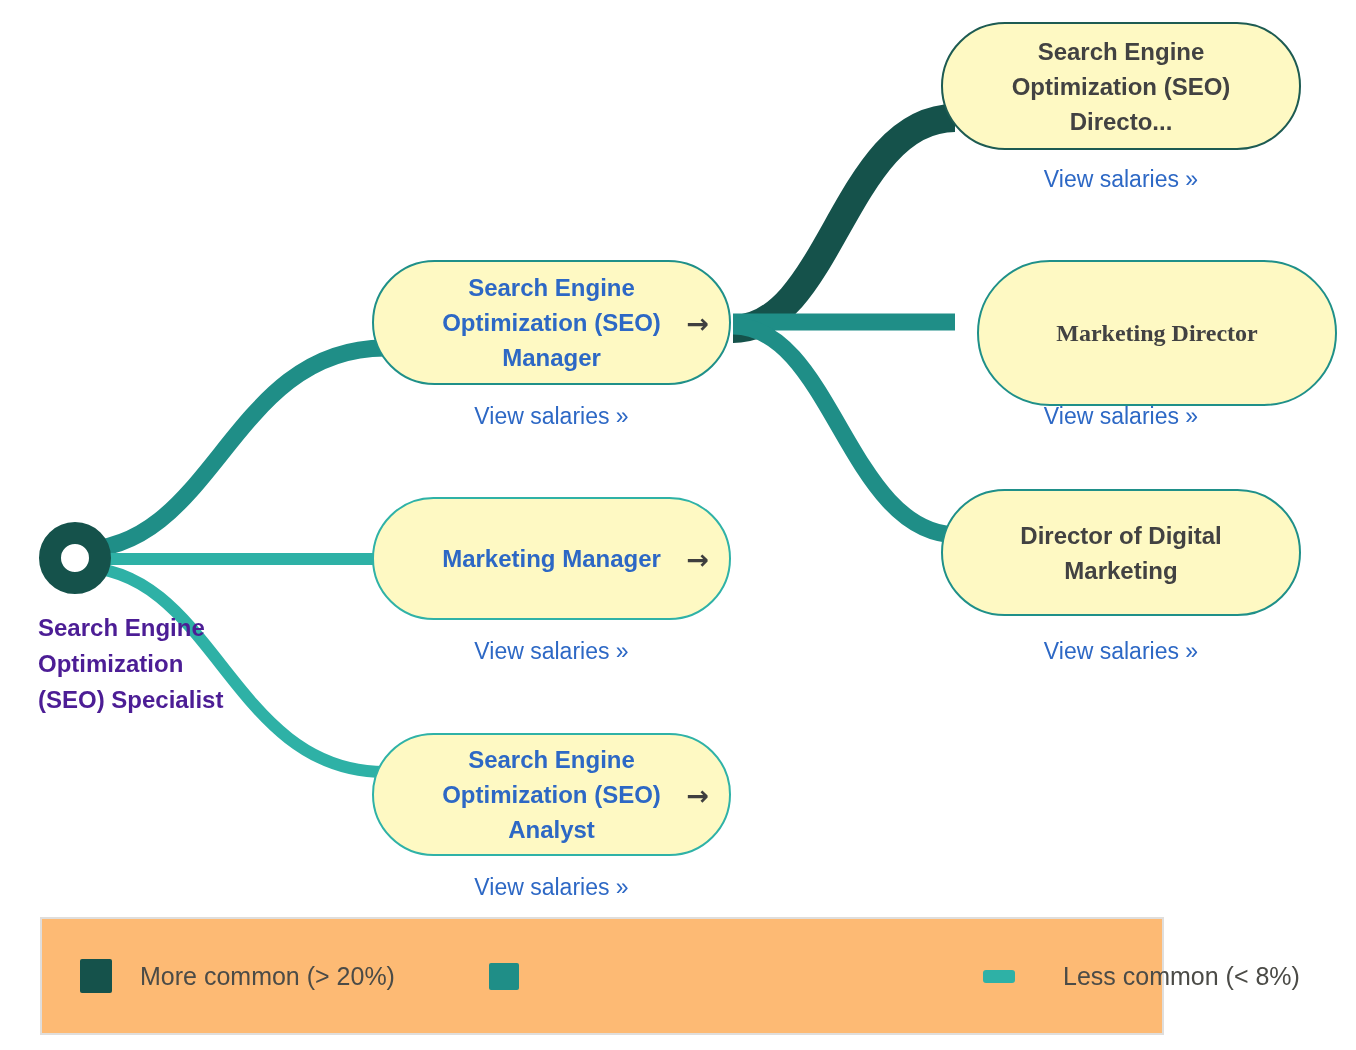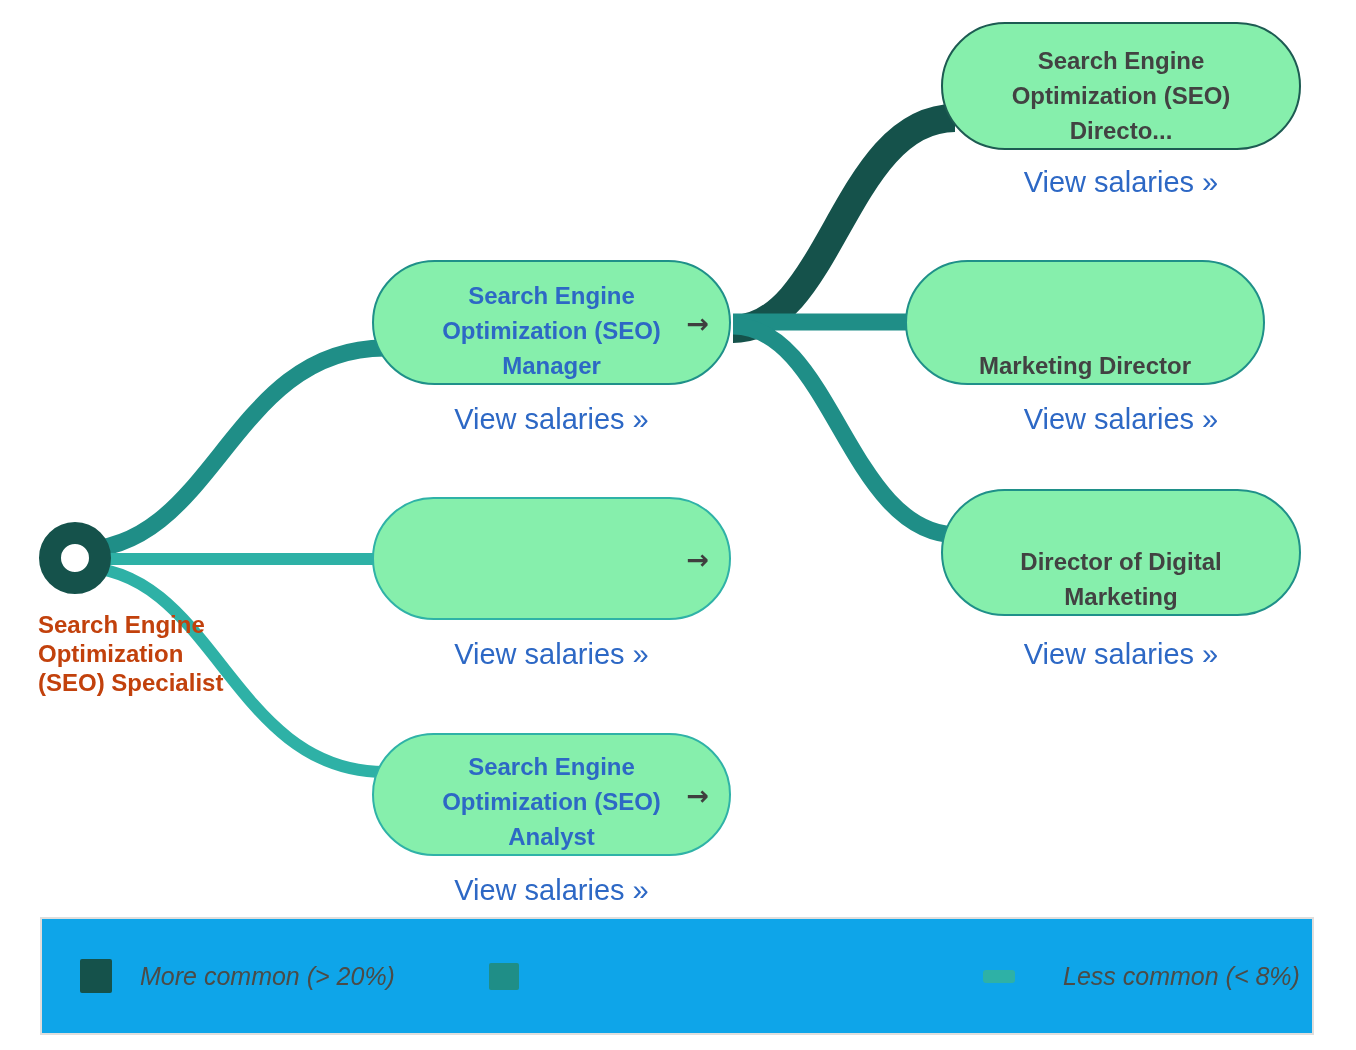--- a/index.html
+++ b/index.html
@@ -1,32 +1,32 @@
 <!DOCTYPE html>
 <html><head>
 <meta charset="utf-8">
 <style>
   html,body{margin:0;padding:0;background:#ffffff;font-family:"Liberation Sans",sans-serif;}
   .canvas{position:relative;width:1356px;height:1050px;background:#ffffff;overflow:hidden;}
   .edges{position:absolute;left:0;top:0;width:1356px;height:1050px;z-index:1;}
-  .node{position:absolute;background:#86efac;border:2px solid #000000;border-radius:80px;
-        display:flex;align-items:flex-end;justify-content:center;z-index:2;cursor:pointer;box-sizing:border-box;}
+  .node{position:absolute;background:#fef9c3;border:2px solid #000000;border-radius:80px;
+        display:flex;align-items:center;justify-content:center;z-index:2;cursor:pointer;box-sizing:border-box;}
   .node-title{font-weight:bold;font-size:24px;line-height:35px;text-align:center;white-space:pre-line;width:100%;}
   .t-blue{color:#2d68c5;}
   .t-gray{color:#424242;}
   .b-dark{border-color:#1d5b52;}
   .b-med{border-color:#1f9089;}
   .b-light{border-color:#2fb2a7;}
   .node-arrow{position:absolute;right:20px;top:50%;transform:translateY(-50%);
         font-family:"DejaVu Sans",sans-serif;font-size:27px;font-weight:bold;color:#3f3f3f;}
-  .vs{position:absolute;text-align:center;font-size:29px;color:#2d68c5;z-index:2;cursor:pointer;display:block;text-decoration:none;}
+  .vs{position:absolute;text-align:center;font-size:23px;color:#2d68c5;z-index:2;cursor:pointer;display:block;text-decoration:none;}
   .root-label{position:absolute;left:38px;top:610px;width:195px;font-size:24px;font-weight:bold;
-        line-height:29px;color:#c2410c;z-index:2;}
-  .legend{position:absolute;left:40px;top:917px;width:1274px;height:118px;background:#0ea5e9;
-        border:2px solid #e0dedc;box-sizing:border-box;z-index:2;font-style:italic;}
+        line-height:36px;color:#4c1d95;z-index:2;}
+  .legend{position:absolute;left:40px;top:917px;width:1124px;height:118px;background:#fdba74;
+        border:2px solid #e0dedc;box-sizing:border-box;z-index:2;}
   .legend-item{position:absolute;top:0;height:100%;display:flex;align-items:center;gap:28px;}
   .legend-label{font-size:25px;color:#4b4b47;white-space:nowrap;}
   .sw{display:inline-block;border-radius:2px;}
   .sw1{width:32px;height:34px;}
   .sw2{width:30px;height:27px;}
   .sw3{width:32px;height:13px;border-radius:3px;}
 </style>
 </head>
 <body>
 
@@ -46,40 +46,41 @@
 
   <div class="node b-med" style="left:372px;top:260px;width:359px;height:125px;">
     <span class="node-title t-blue">Search Engine
 Optimization (SEO)
 Manager</span>
     <span class="node-arrow">→</span>
   </div>
   <a class="vs" style="left:372px;top:403px;width:359px;">View salaries »</a>
 
   <div class="node b-light" style="left:372px;top:497px;width:359px;height:123px;">
+    <span class="node-title t-blue">Marketing Manager</span>
     <span class="node-arrow">→</span>
   </div>
   <a class="vs" style="left:372px;top:638px;width:359px;">View salaries »</a>
 
   <div class="node b-light" style="left:372px;top:733px;width:359px;height:123px;">
     <span class="node-title t-blue">Search Engine
 Optimization (SEO)
 Analyst</span>
     <span class="node-arrow">→</span>
   </div>
   <a class="vs" style="left:372px;top:874px;width:359px;">View salaries »</a>
 
   <div class="node b-dark" style="left:941px;top:22px;width:360px;height:128px;">
     <span class="node-title t-gray">Search Engine
 Optimization (SEO)
 Directo...</span>
   </div>
   <a class="vs" style="left:941px;top:166px;width:360px;">View salaries »</a>
 
-  <div class="node b-med" style="left:905px;top:260px;width:360px;height:125px;">
+  <div class="node b-med" style="left:977px;top:260px;width:360px;height:146px;font-family:Liberation Serif, serif;">
     <span class="node-title t-gray">Marketing Director</span>
   </div>
   <a class="vs" style="left:941px;top:403px;width:360px;">View salaries »</a>
 
   <div class="node b-med" style="left:941px;top:489px;width:360px;height:127px;">
     <span class="node-title t-gray">Director of Digital
 Marketing</span>
   </div>
   <a class="vs" style="left:941px;top:638px;width:360px;">View salaries »</a>
 

